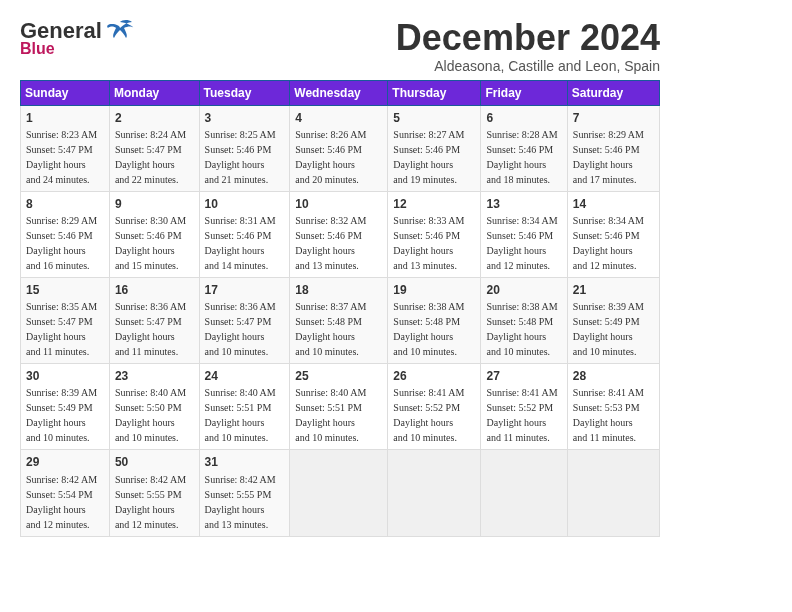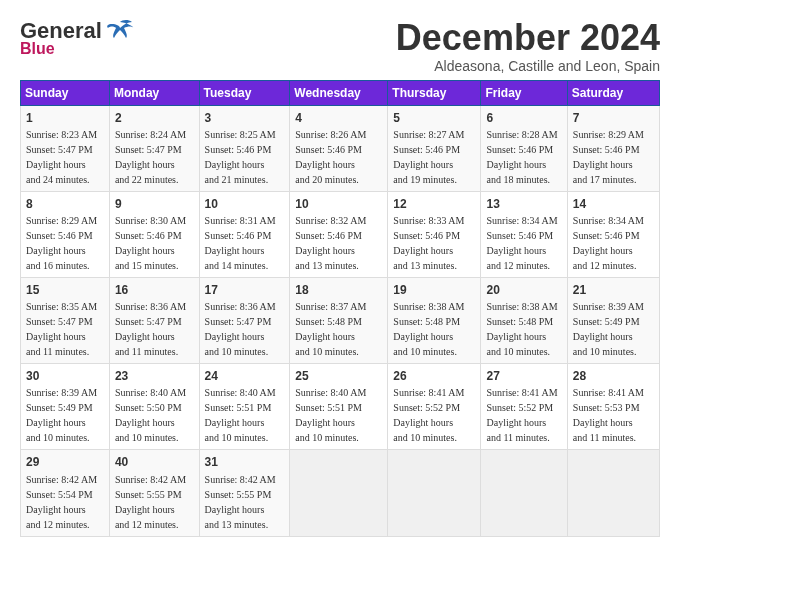--- a/index.html
+++ b/index.html
@@ -238,21 +238,21 @@
           <span class="day-num">28</span>
           <span class="day-detail">Sunrise: 8:41 AM<br>Sunset: 5:53 PM<br>Daylight hours<br>and 11 minutes.</span>
         </td>
         </tr>
         <tr>
           <td>
           <span class="day-num">29</span>
           <span class="day-detail">Sunrise: 8:42 AM<br>Sunset: 5:54 PM<br>Daylight hours<br>and 12 minutes.</span>
         </td>
           <td>
-          <span class="day-num">40</span>
+          <span class="day-num">50</span>
           <span class="day-detail">Sunrise: 8:42 AM<br>Sunset: 5:55 PM<br>Daylight hours<br>and 12 minutes.</span>
         </td>
           <td>
           <span class="day-num">31</span>
           <span class="day-detail">Sunrise: 8:42 AM<br>Sunset: 5:55 PM<br>Daylight hours<br>and 13 minutes.</span>
         </td>
           <td class="empty"></td>
           <td class="empty"></td>
           <td class="empty"></td>
           <td class="empty"></td>

